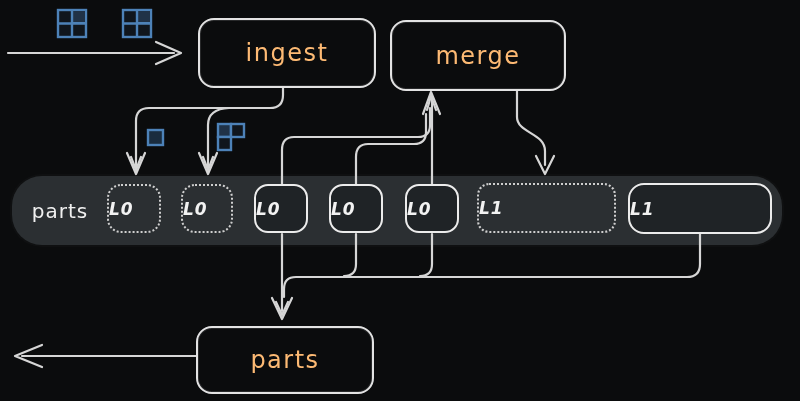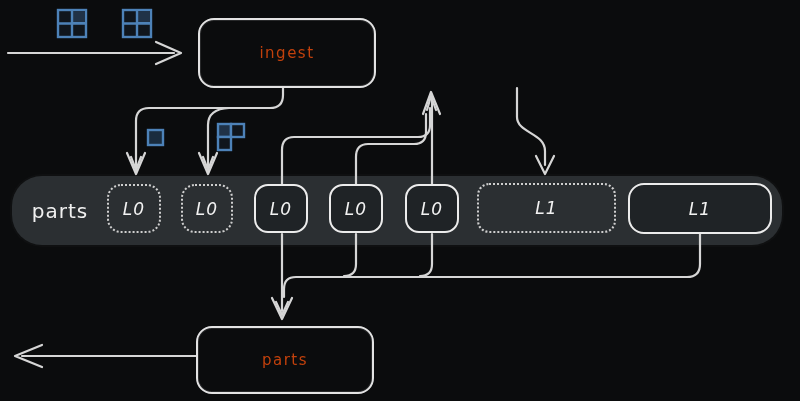--- a/index.html
+++ b/index.html
@@ -17,30 +17,30 @@
   }
   .band-label{
     position:absolute;left:24px;top:176px;height:69px;width:72px;
     display:flex;align-items:center;justify-content:center;
     font-size:20px;letter-spacing:1px;color:#f0f0f0;
   }
   
   .node{
     position:absolute;display:flex;align-items:center;justify-content:center;
     border:2px solid #e3e3e3;border-radius:16px;background:#0b0c0d;
-    font-size:15px;letter-spacing:1.5px;color:#c2410c;
+    font-size:24px;letter-spacing:1.5px;color:#fdba74;
     box-shadow:inset 0 0 0 1px rgba(255,255,255,0.12);
   }
   .node.ingest{left:198px;top:18px;width:174px;height:66px;}
   .node.merge{left:390px;top:20px;width:172px;height:67px;}
   .node.query{left:196px;top:326px;width:174px;height:64px;}
   
   .part{
-    position:absolute;display:flex;align-items:center;justify-content:center;
-    font-size:17px;font-style:italic;font-weight:normal;color:#f2f2f2;
+    position:absolute;display:flex;align-items:center;
+    font-size:17px;font-style:italic;font-weight:bold;color:#f2f2f2;
     letter-spacing:1px;border-radius:14px;box-sizing:border-box;
   }
   .part.dotted{border:2px dotted #cfcfcf;background:transparent;}
   .part.solid{border:2px solid #ececec;background:#1f2326;}
   .p1{left:107px;top:184px;width:54px;height:49px;}
   .p2{left:181px;top:184px;width:52px;height:49px;}
   .p3{left:254px;top:184px;width:54px;height:49px;}
   .p4{left:329px;top:184px;width:54px;height:49px;}
   .p5{left:405px;top:184px;width:54px;height:49px;}
   .p6{left:477px;top:183px;width:139px;height:50px;border-radius:12px;}
@@ -142,17 +142,20 @@
   <div class="part dotted p6">
       <span>L1</span>
     </div>
   <div class="part solid  p7">
       <span>L1</span>
     </div>
 
   <div class="node ingest">
       <span>ingest</span>
     </div>
+  <div class="node merge">
+      <span>merge</span>
+    </div>
   <div class="node query">
       <span>parts</span>
     </div>
 
 </div>
 
 </body></html>

